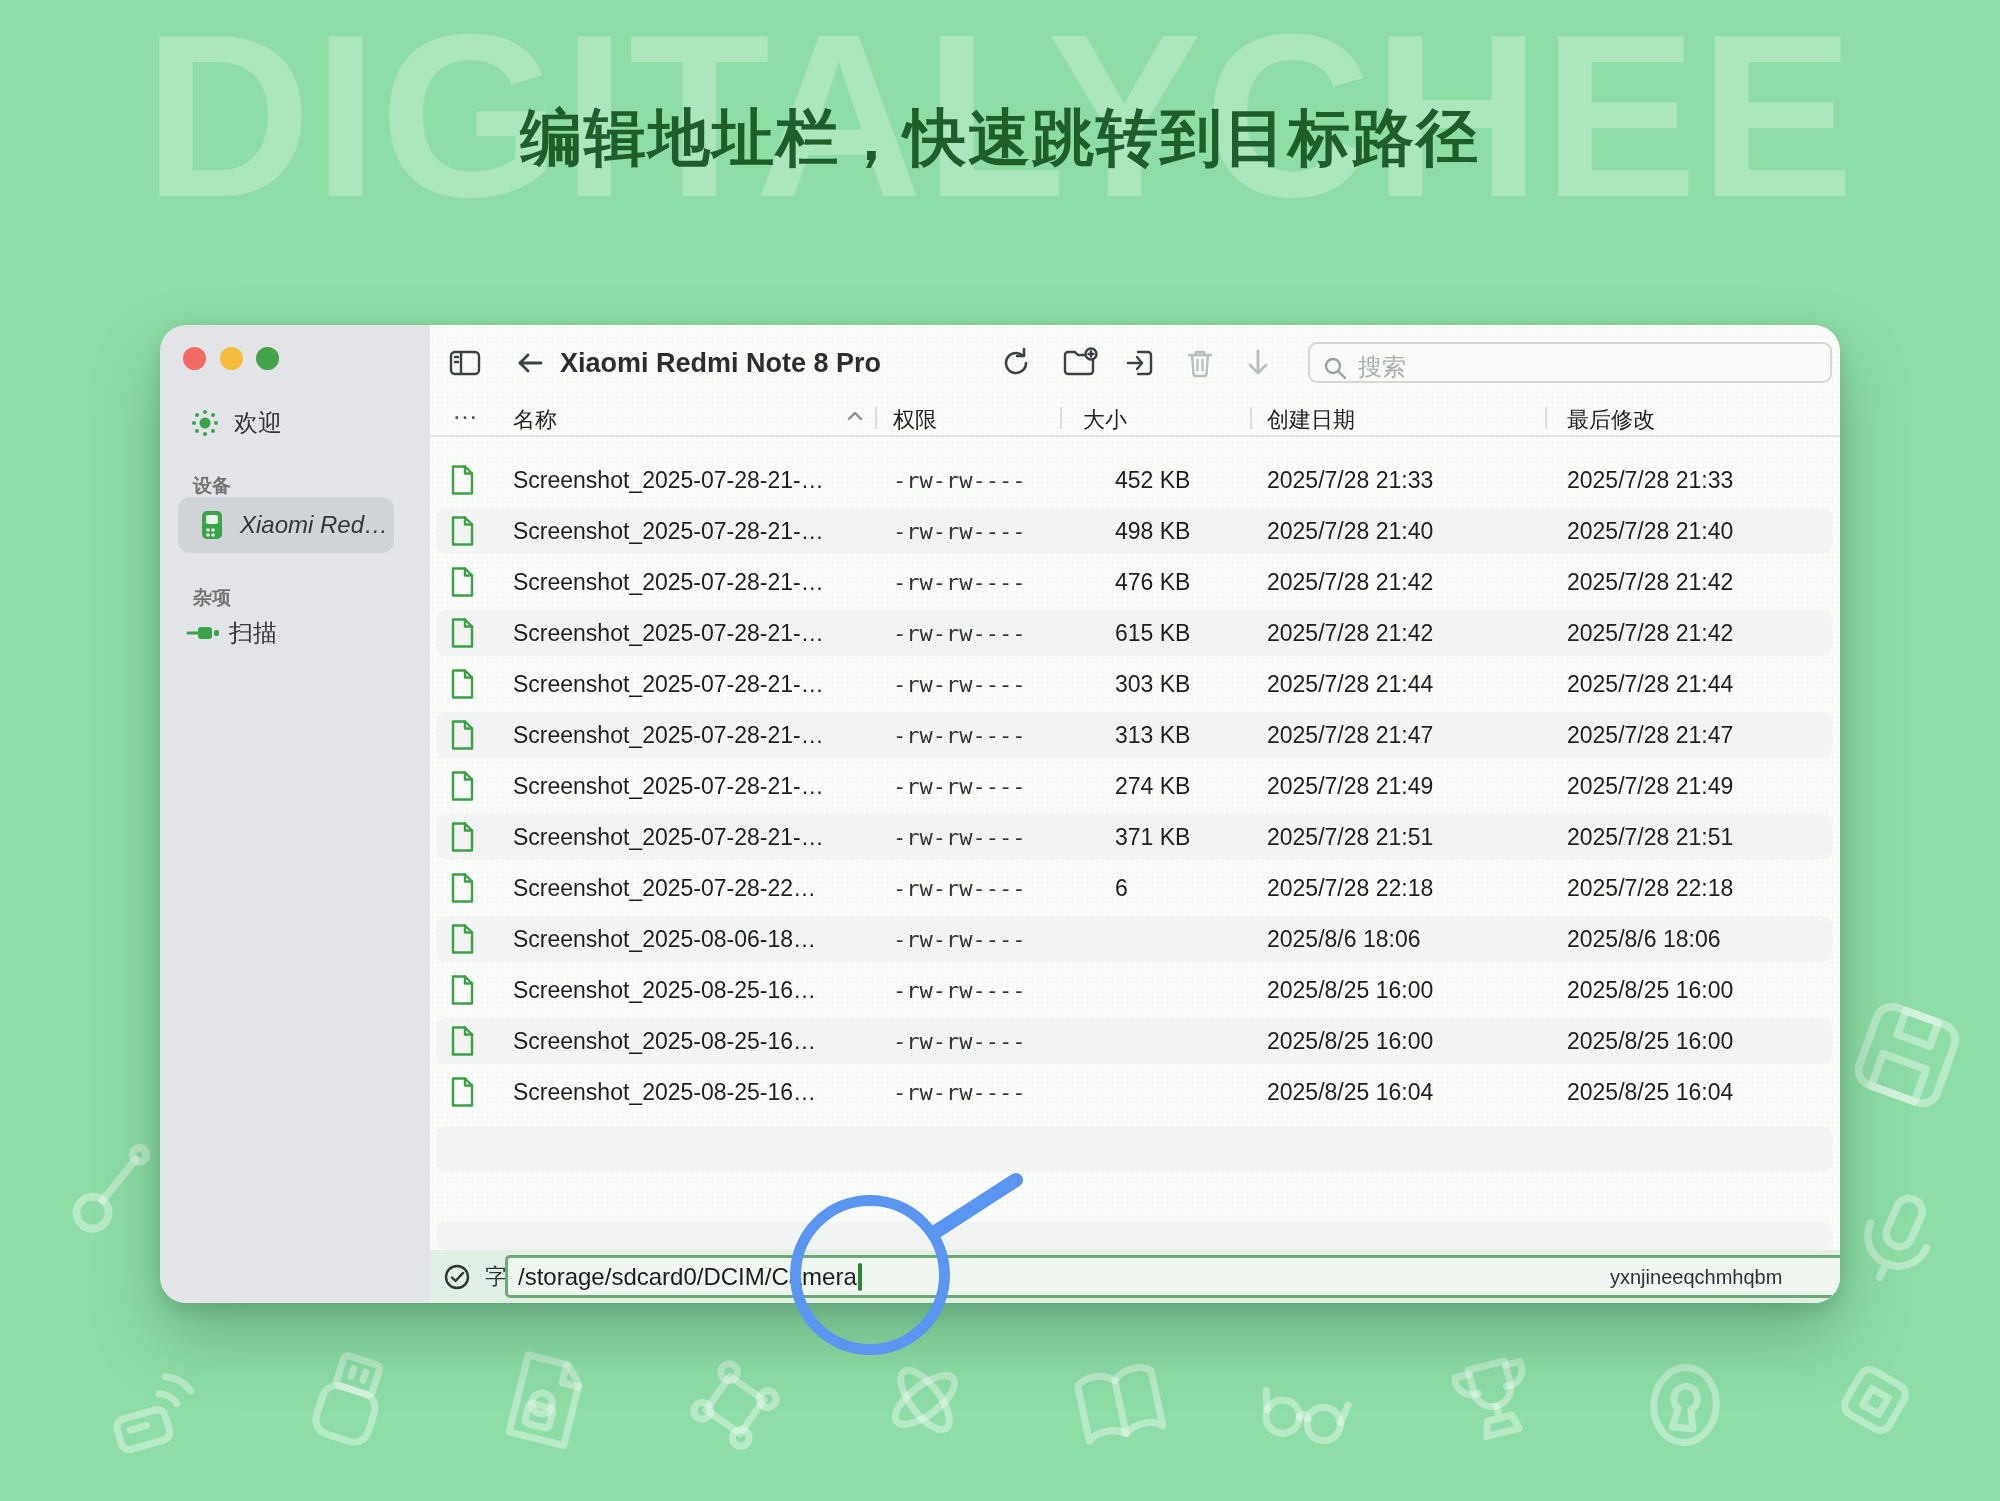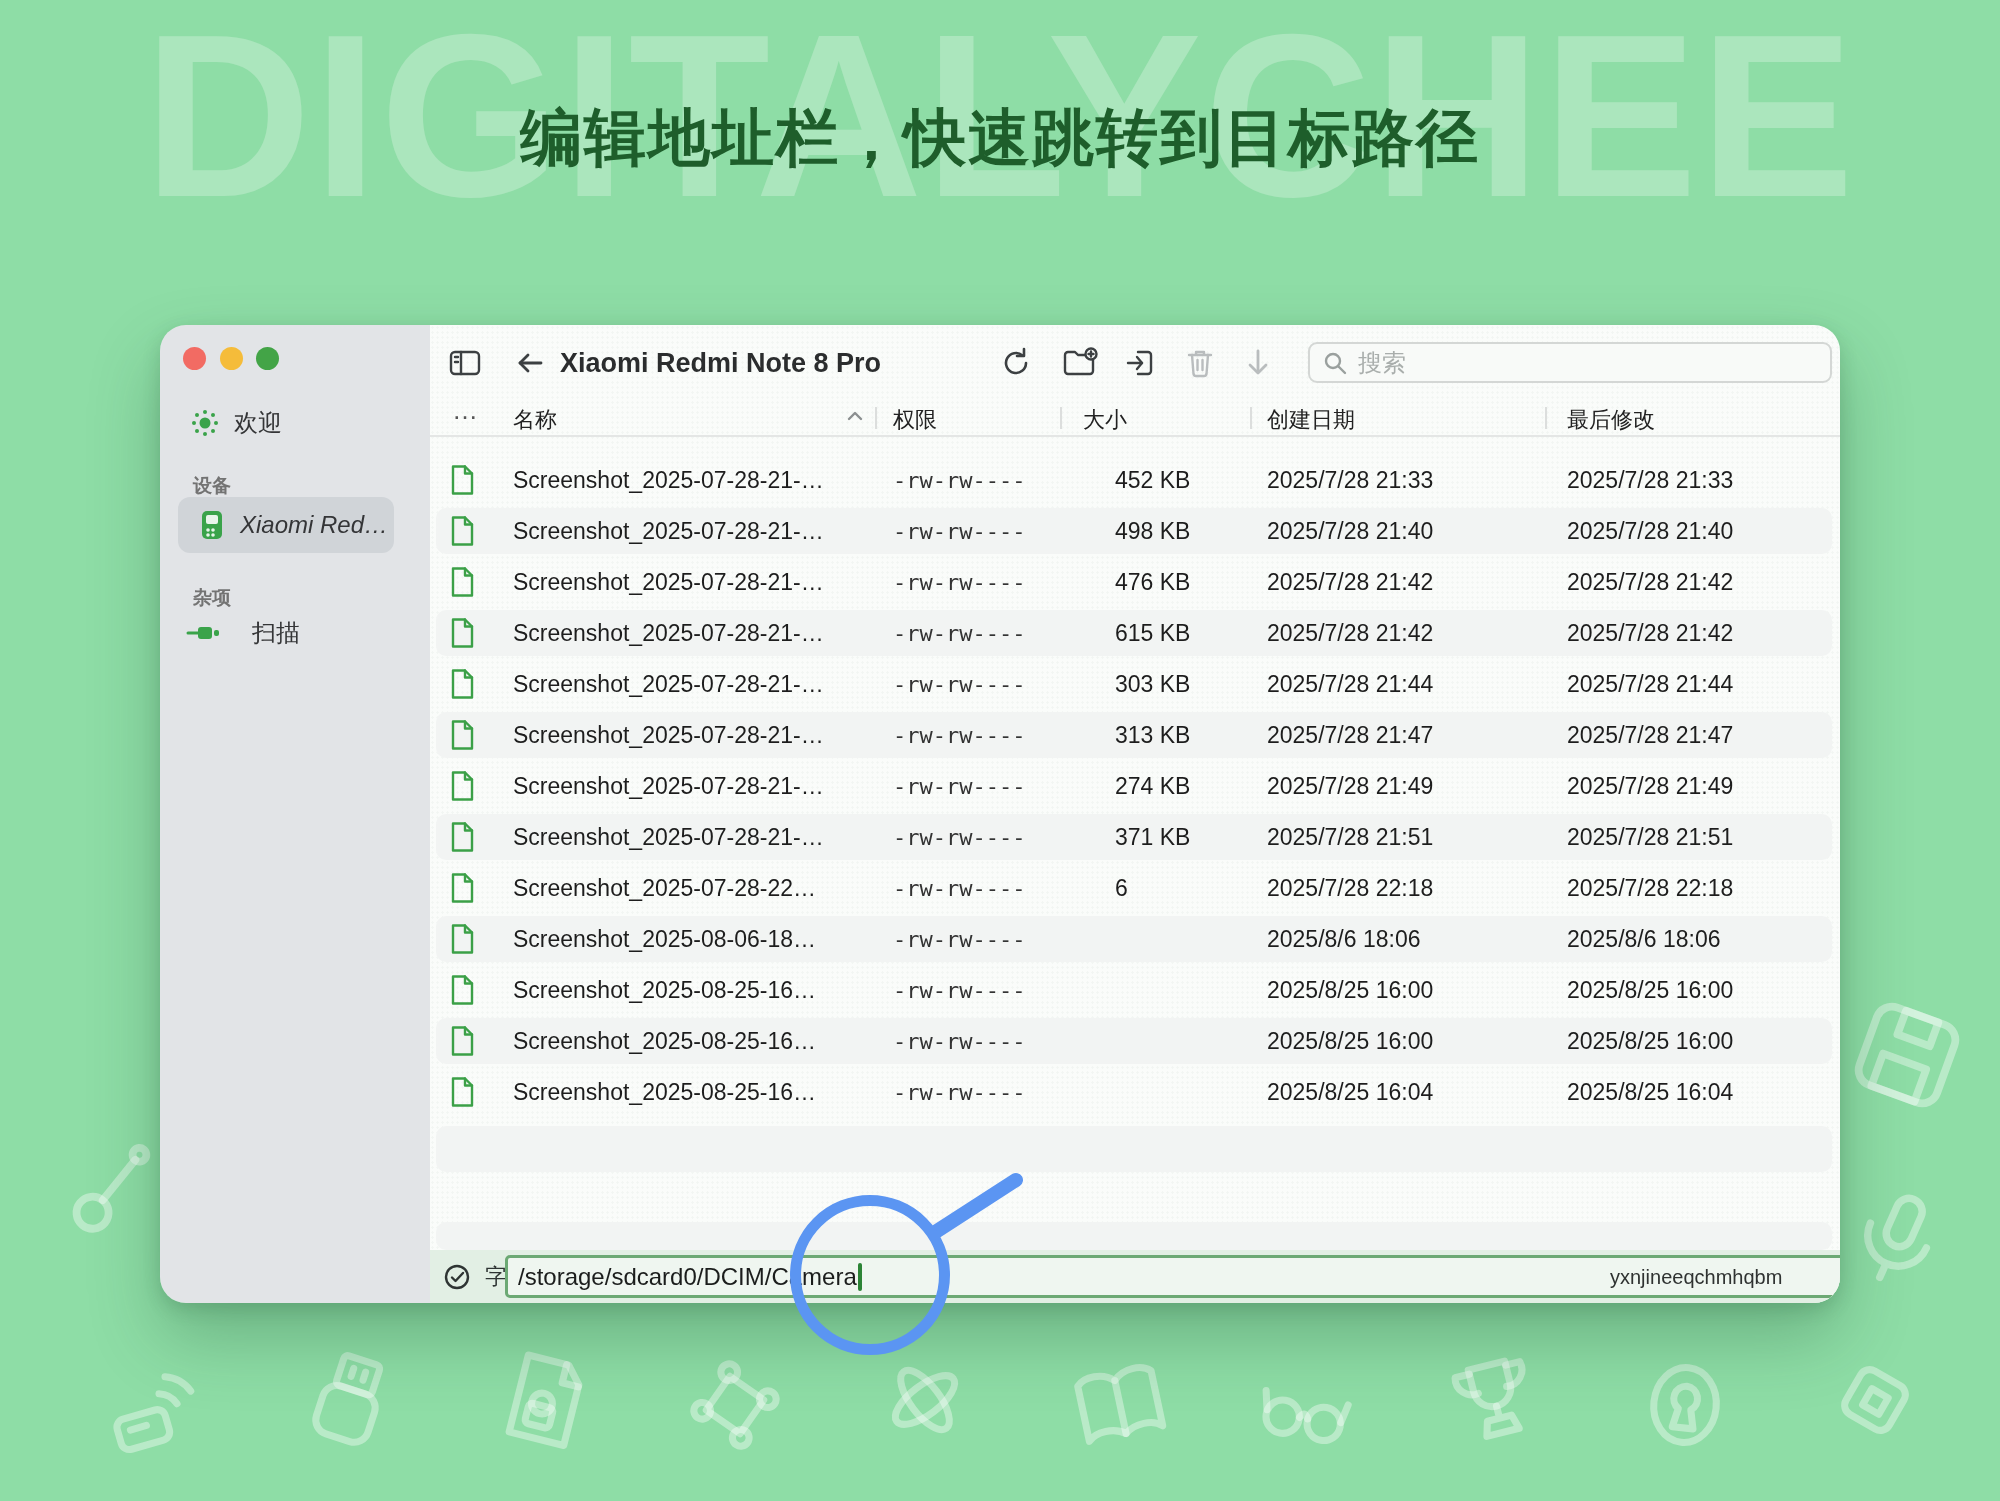--- a/index.html
+++ b/index.html
@@ -29,21 +29,21 @@
   .side-sel{position:absolute; left:18px; width:216px; height:56px; background:#d0d4d8; border-radius:12px;}
   .icon{display:inline-flex; align-items:center; justify-content:center;}
   
   .main{flex:1; position:relative; background:#fafcfa;
     background-image:radial-gradient(rgba(40,90,60,0.035) 1px, transparent 1.2px);
     background-size:5px 5px;}
   .toolbar{position:absolute; top:0; left:0; width:100%; height:76px; display:flex; align-items:center;}
   .tbtn{position:absolute; top:50%; transform:translateY(-50%); background:none; border:none; cursor:pointer; display:flex;}
   .wtitle{position:absolute; left:130px; top:50%; transform:translateY(-50%); font-size:27px; font-weight:700; color:#2b2d2e; white-space:nowrap;}
   .search{position:absolute; left:878px; top:17px; width:524px; height:41px; border:2px solid #d4d7d5; border-radius:9px;
-    background:#f8faf8; display:flex; align-items:center; padding:0 12px;}
+    background:#f8faf8; display:flex; align-items:flex-end; padding:0 12px;}
   .search input{border:none; outline:none; background:transparent; font-size:24px; color:#444; width:100%; margin-left:10px; font-family:inherit;}
   .search input::placeholder{color:#a9aeac;}
   
   .thead{position:absolute; top:76px; left:0; width:100%; height:36px; border-bottom:2px solid #e4e6e5; font-size:22px; color:#222;}
   .thead .h{position:absolute; top:4px; font-weight:500;}
   .vsep{position:absolute; top:6px; width:2px; height:22px; background:#dcdedd;}
   
   .rows{position:absolute; top:132px; left:0; width:100%;}
   .trow{position:relative; height:46px; margin:0 8px 5px 6px; border-radius:10px; font-size:23px; color:#1d1d1d;}
   .trow.zebra{background:#f2f4f3;}
@@ -226,21 +226,21 @@
       <div class="section-lbl" style="top:260px;">杂项</div>
 
       <div class="side-row" style="top:288px; padding-left:26px;">
         <span class="icon">
           <svg width="34" height="22" viewBox="0 0 34 22" fill="none">
               <path d="M2 11 H12" stroke="#3aa34a" stroke-width="3" stroke-linecap="round"></path>
               <rect x="12" y="5" width="14" height="12" rx="3" fill="#3aa34a"></rect>
               <rect x="28" y="8" width="5" height="6" rx="2" fill="#3aa34a"></rect>
             </svg>
         </span>
-        <span class="lbl" style="margin-left:32px;">扫描</span>
+        <span class="lbl" style="margin-left:9px;">扫描</span>
       </div>
     </aside>
 
     <main class="main">
 
       <div class="toolbar">
         <button class="tbtn" style="left:18px;">
           <svg width="34" height="30" viewBox="0 0 34 30" fill="none" stroke="#3c4042" stroke-width="2.4" stroke-linecap="round">
               <rect x="3" y="4" width="28" height="22" rx="4"></rect>
               <path d="M13 4 V26"></path>

